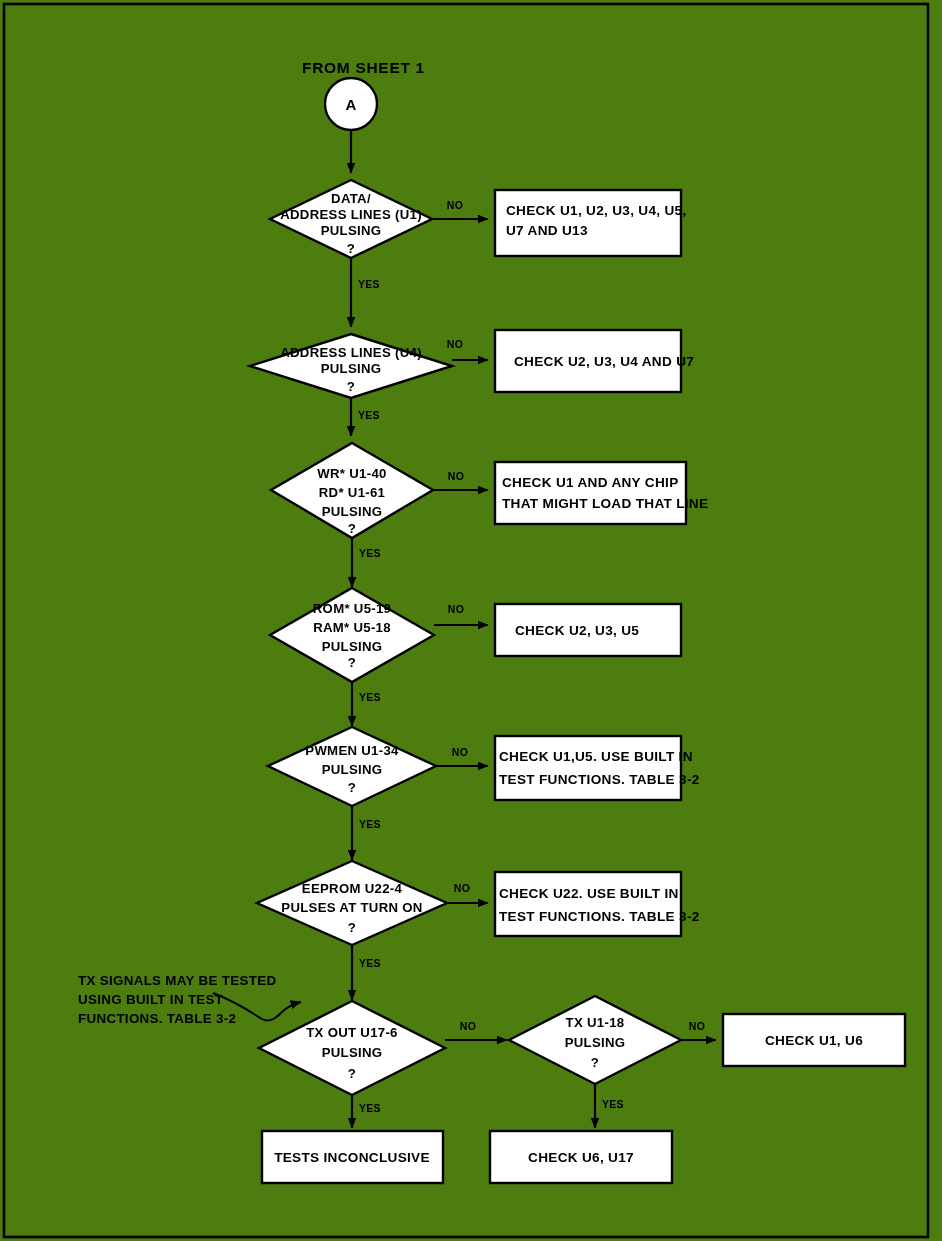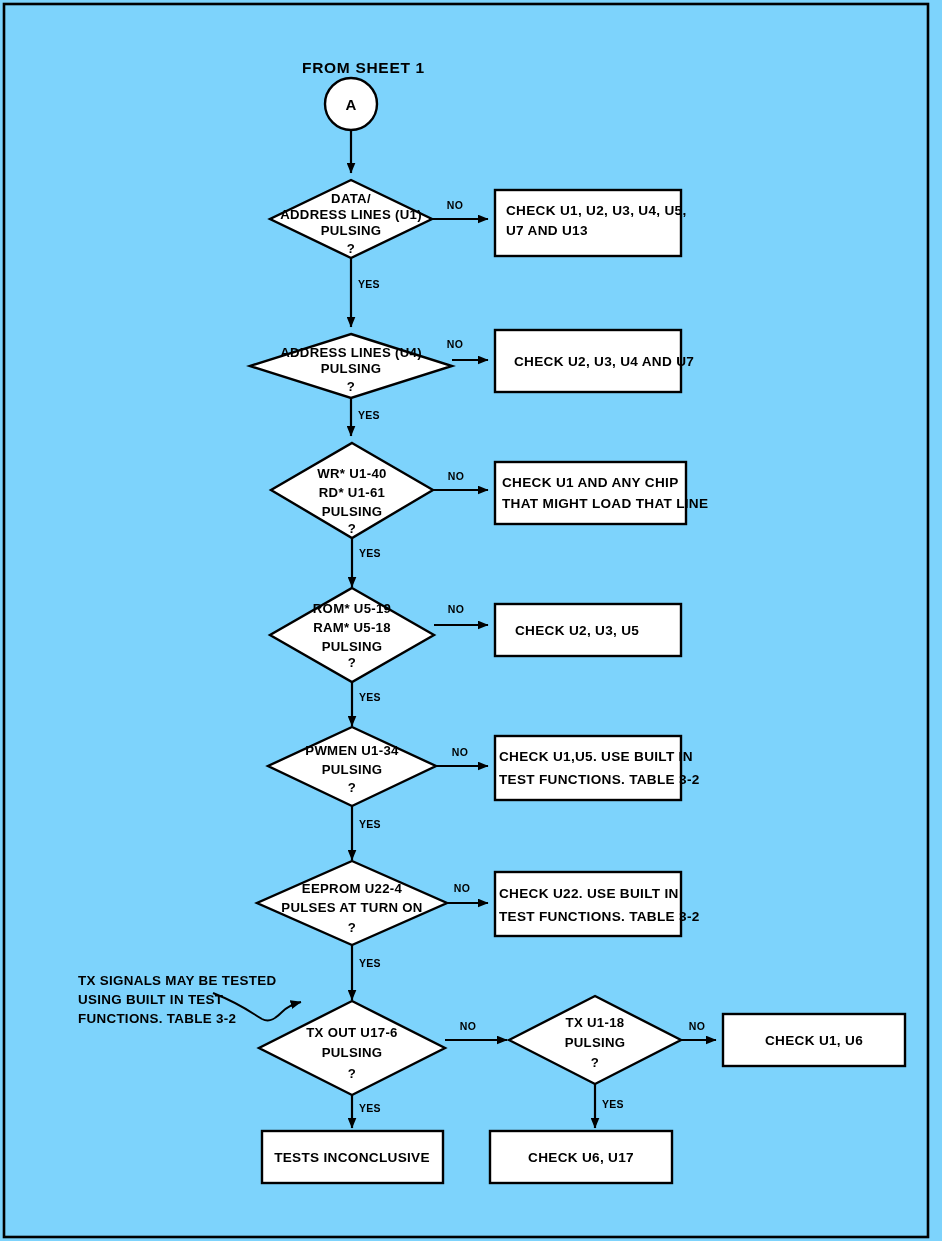--- a/index.html
+++ b/index.html
@@ -10,21 +10,21 @@
   body {
     width: 942px;
     height: 1241px;
     font-family: "Liberation Sans", sans-serif;
     overflow: hidden;
   }
   #sheet {
     position: relative;
     width: 942px;
     height: 1241px;
-    background: #7dd3fc;
+    background: #4d7c0f;
   }
   svg#flow {
     display: block;
     width: 942px;
     height: 1241px;
   }
   .shape {
     fill: #ffffff;
     stroke: #000000;
     stroke-width: 2.4;

